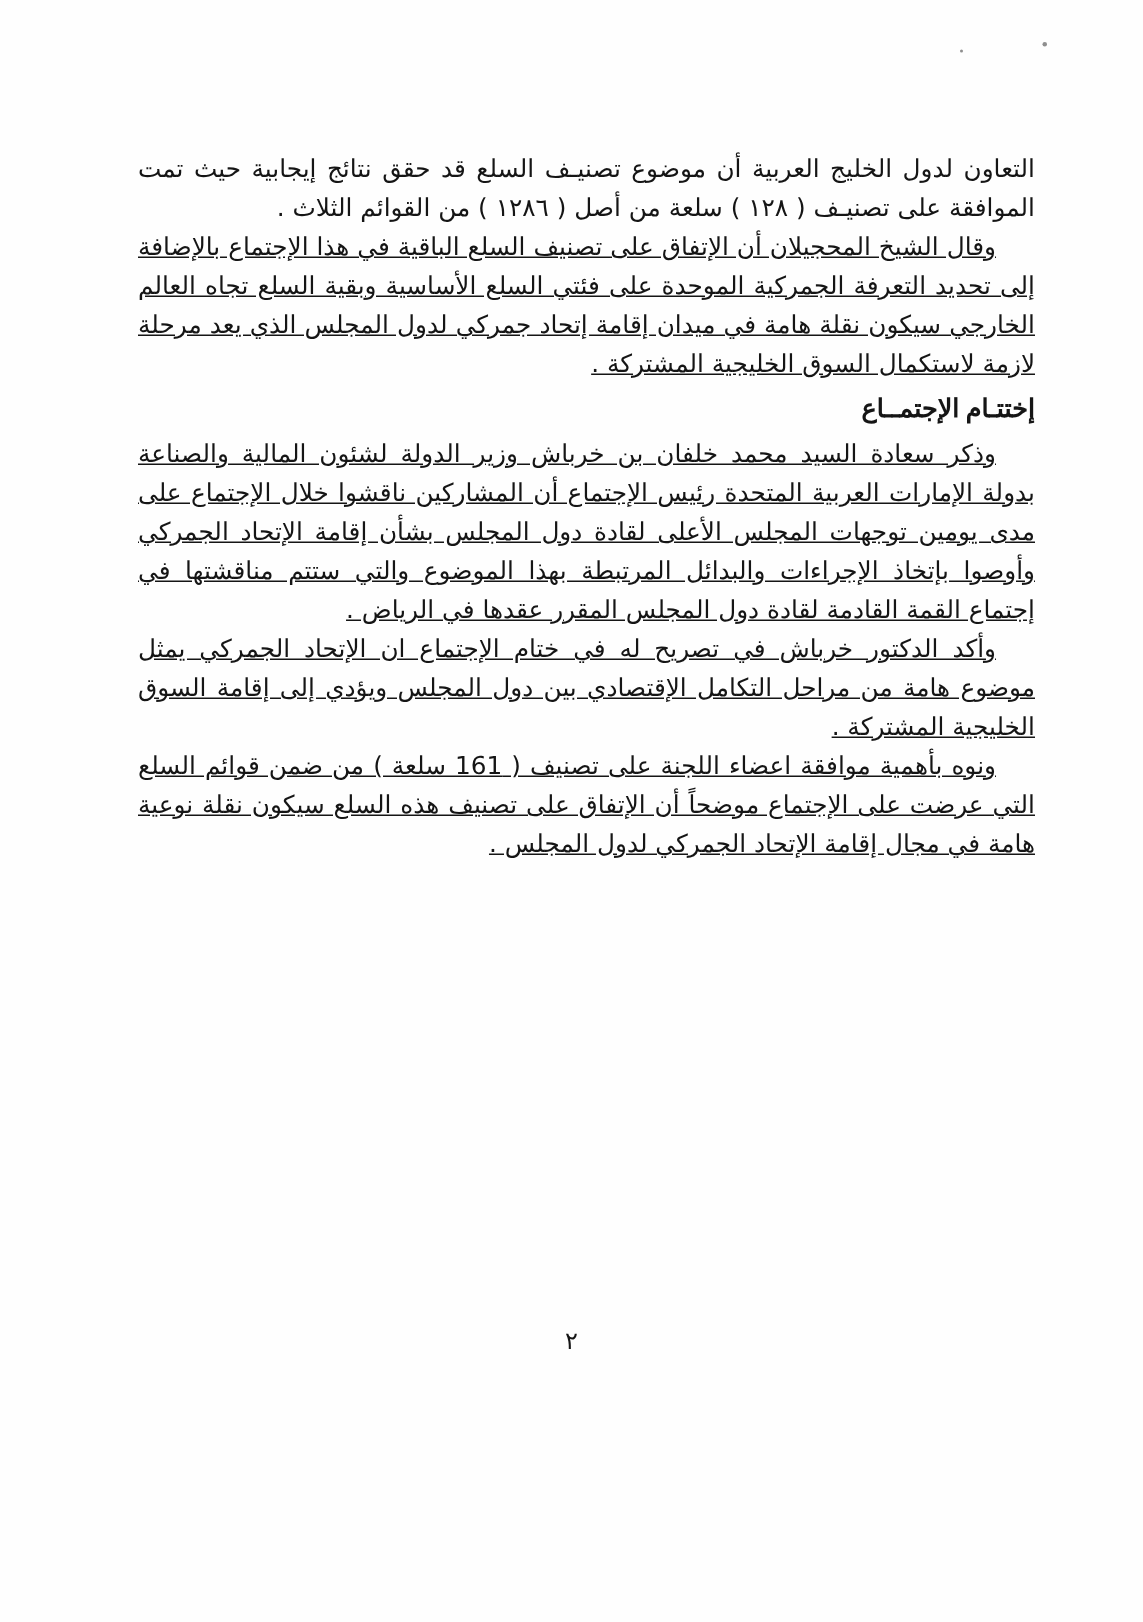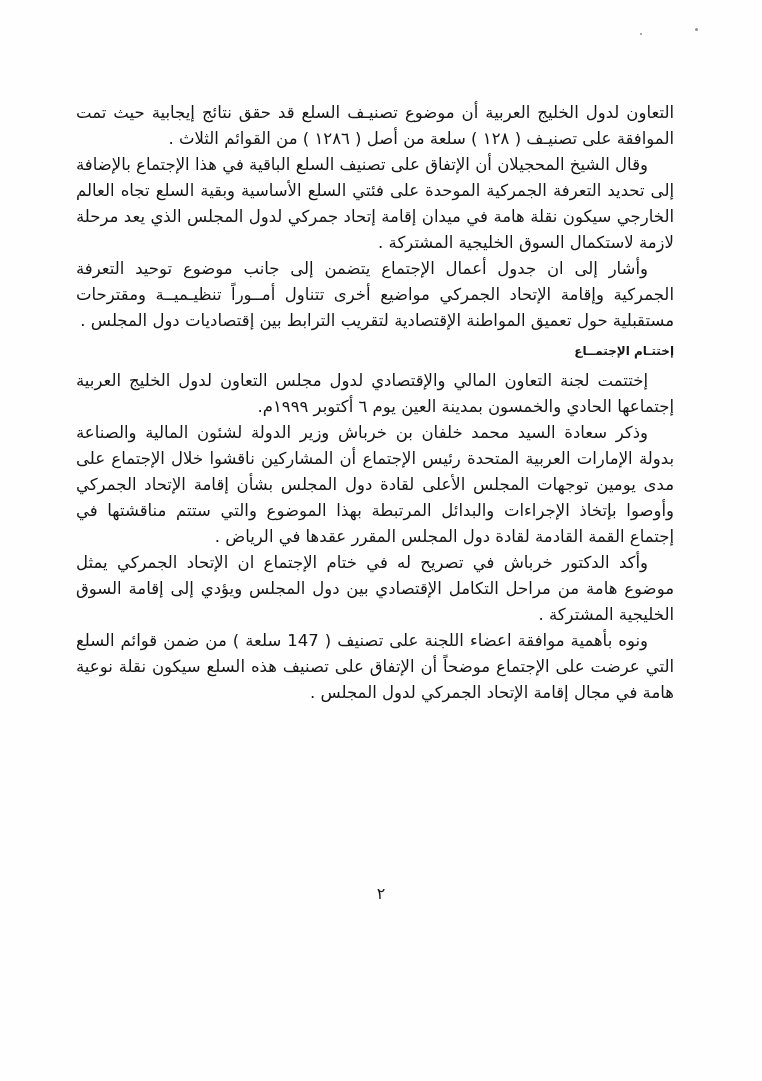--- a/index.html
+++ b/index.html
@@ -10,39 +10,41 @@
     margin:0 auto;
     background:#fefefe;
     overflow:hidden;
     font-family:"DejaVu Sans",sans-serif;
     color:#151515;
     direction:rtl;
   }
   .content{
     position:absolute;
     top:100px;
-    right:88px;
+    right:72px;
     width:598px;
     font-size:16.5px;
     line-height:26px;
     text-align:justify;
     text-justify:inter-word;
   }
   .para{
     margin:0;
   }
   .para.indent{
     text-indent:26px;
+    text-decoration:underline;
   }
   .section-heading{
-    font-size:12px;
+    font-size:17px;
     font-weight:bold;
     margin:3px 0 3px 0;
     line-height:28px;
     text-align:right;
+    font-family:Liberation Serif, serif;
   }
   .page-number{
     position:absolute;
     bottom:178px;
     left:0;
     width:100%;
     text-align:center;
     font-size:16px;
     color:#151515;
   }
@@ -58,24 +60,22 @@
 </head>
 <body>
 
 <div class="page">
   <span class="scan-speck speck-a"></span>
   <span class="scan-speck speck-b"></span>
 
   <div class="content">
     <p class="para">التعاون لدول الخليج العربية أن موضوع تصنيـف السلع قد حقق نتائج إيجابية حيث تمت الموافقة على تصنيـف ( ١٢٨ ) سلعة من أصل ( ١٢٨٦ ) من القوائم الثلاث .</p>
     <p class="para indent">وقال الشيخ المحجيلان أن الإتفاق على تصنيف السلع الباقية في هذا الإجتماع بالإضافة إلى تحديد التعرفة الجمركية الموحدة على فئتي السلع الأساسية وبقية السلع تجاه العالم الخارجي سيكون نقلة هامة في ميدان إقامة إتحاد جمركي لدول المجلس الذي يعد مرحلة لازمة لاستكمال السوق الخليجية المشتركة .</p>
-    <p class="para indent">وأشار إلى ان جدول أعمال الإجتماع يتضمن إلى جانب موضوع توحيد التعرفة الجمركية وإقامة الإتحاد الجمركي مواضيع أخرى تتناول أمــوراً تنظيـميــة ومقترحات مستقبلية حول تعميق المواطنة الإقتصادية لتقريب الترابط بين إقتصاديات دول المجلس .</p>
 
     <h2 class="section-heading">إختتـام الإجتمــاع</h2>
 
-    <p class="para indent">إختتمت لجنة التعاون المالي والإقتصادي لدول مجلس التعاون لدول الخليج العربية إجتماعها الحادي والخمسون بمدينة العين يوم ٦ أكتوبر ١٩٩٩م.</p>
     <p class="para indent">وذكر سعادة السيد محمد خلفان بن خرباش وزير الدولة لشئون المالية والصناعة بدولة الإمارات العربية المتحدة رئيس الإجتماع أن المشاركين ناقشوا خلال الإجتماع على مدى يومين توجهات المجلس الأعلى لقادة دول المجلس بشأن إقامة الإتحاد الجمركي وأوصوا بإتخاذ الإجراءات والبدائل المرتبطة بهذا الموضوع والتي ستتم مناقشتها في إجتماع القمة القادمة لقادة دول المجلس المقرر عقدها في الرياض .</p>
     <p class="para indent">وأكد الدكتور خرباش في تصريح له في ختام الإجتماع ان الإتحاد الجمركي يمثل موضوع هامة من مراحل التكامل الإقتصادي بين دول المجلس ويؤدي إلى إقامة السوق الخليجية المشتركة .</p>
-    <p class="para indent">ونوه بأهمية موافقة اعضاء اللجنة على تصنيف ( 147 سلعة ) من ضمن قوائم السلع التي عرضت على الإجتماع موضحاً أن الإتفاق على تصنيف هذه السلع سيكون نقلة نوعية هامة في مجال إقامة الإتحاد الجمركي لدول المجلس .</p>
+    <p class="para indent">ونوه بأهمية موافقة اعضاء اللجنة على تصنيف ( 161 سلعة ) من ضمن قوائم السلع التي عرضت على الإجتماع موضحاً أن الإتفاق على تصنيف هذه السلع سيكون نقلة نوعية هامة في مجال إقامة الإتحاد الجمركي لدول المجلس .</p>
   </div>
 
   <div class="page-number">٢</div>
 </div>
 
 </body></html>

